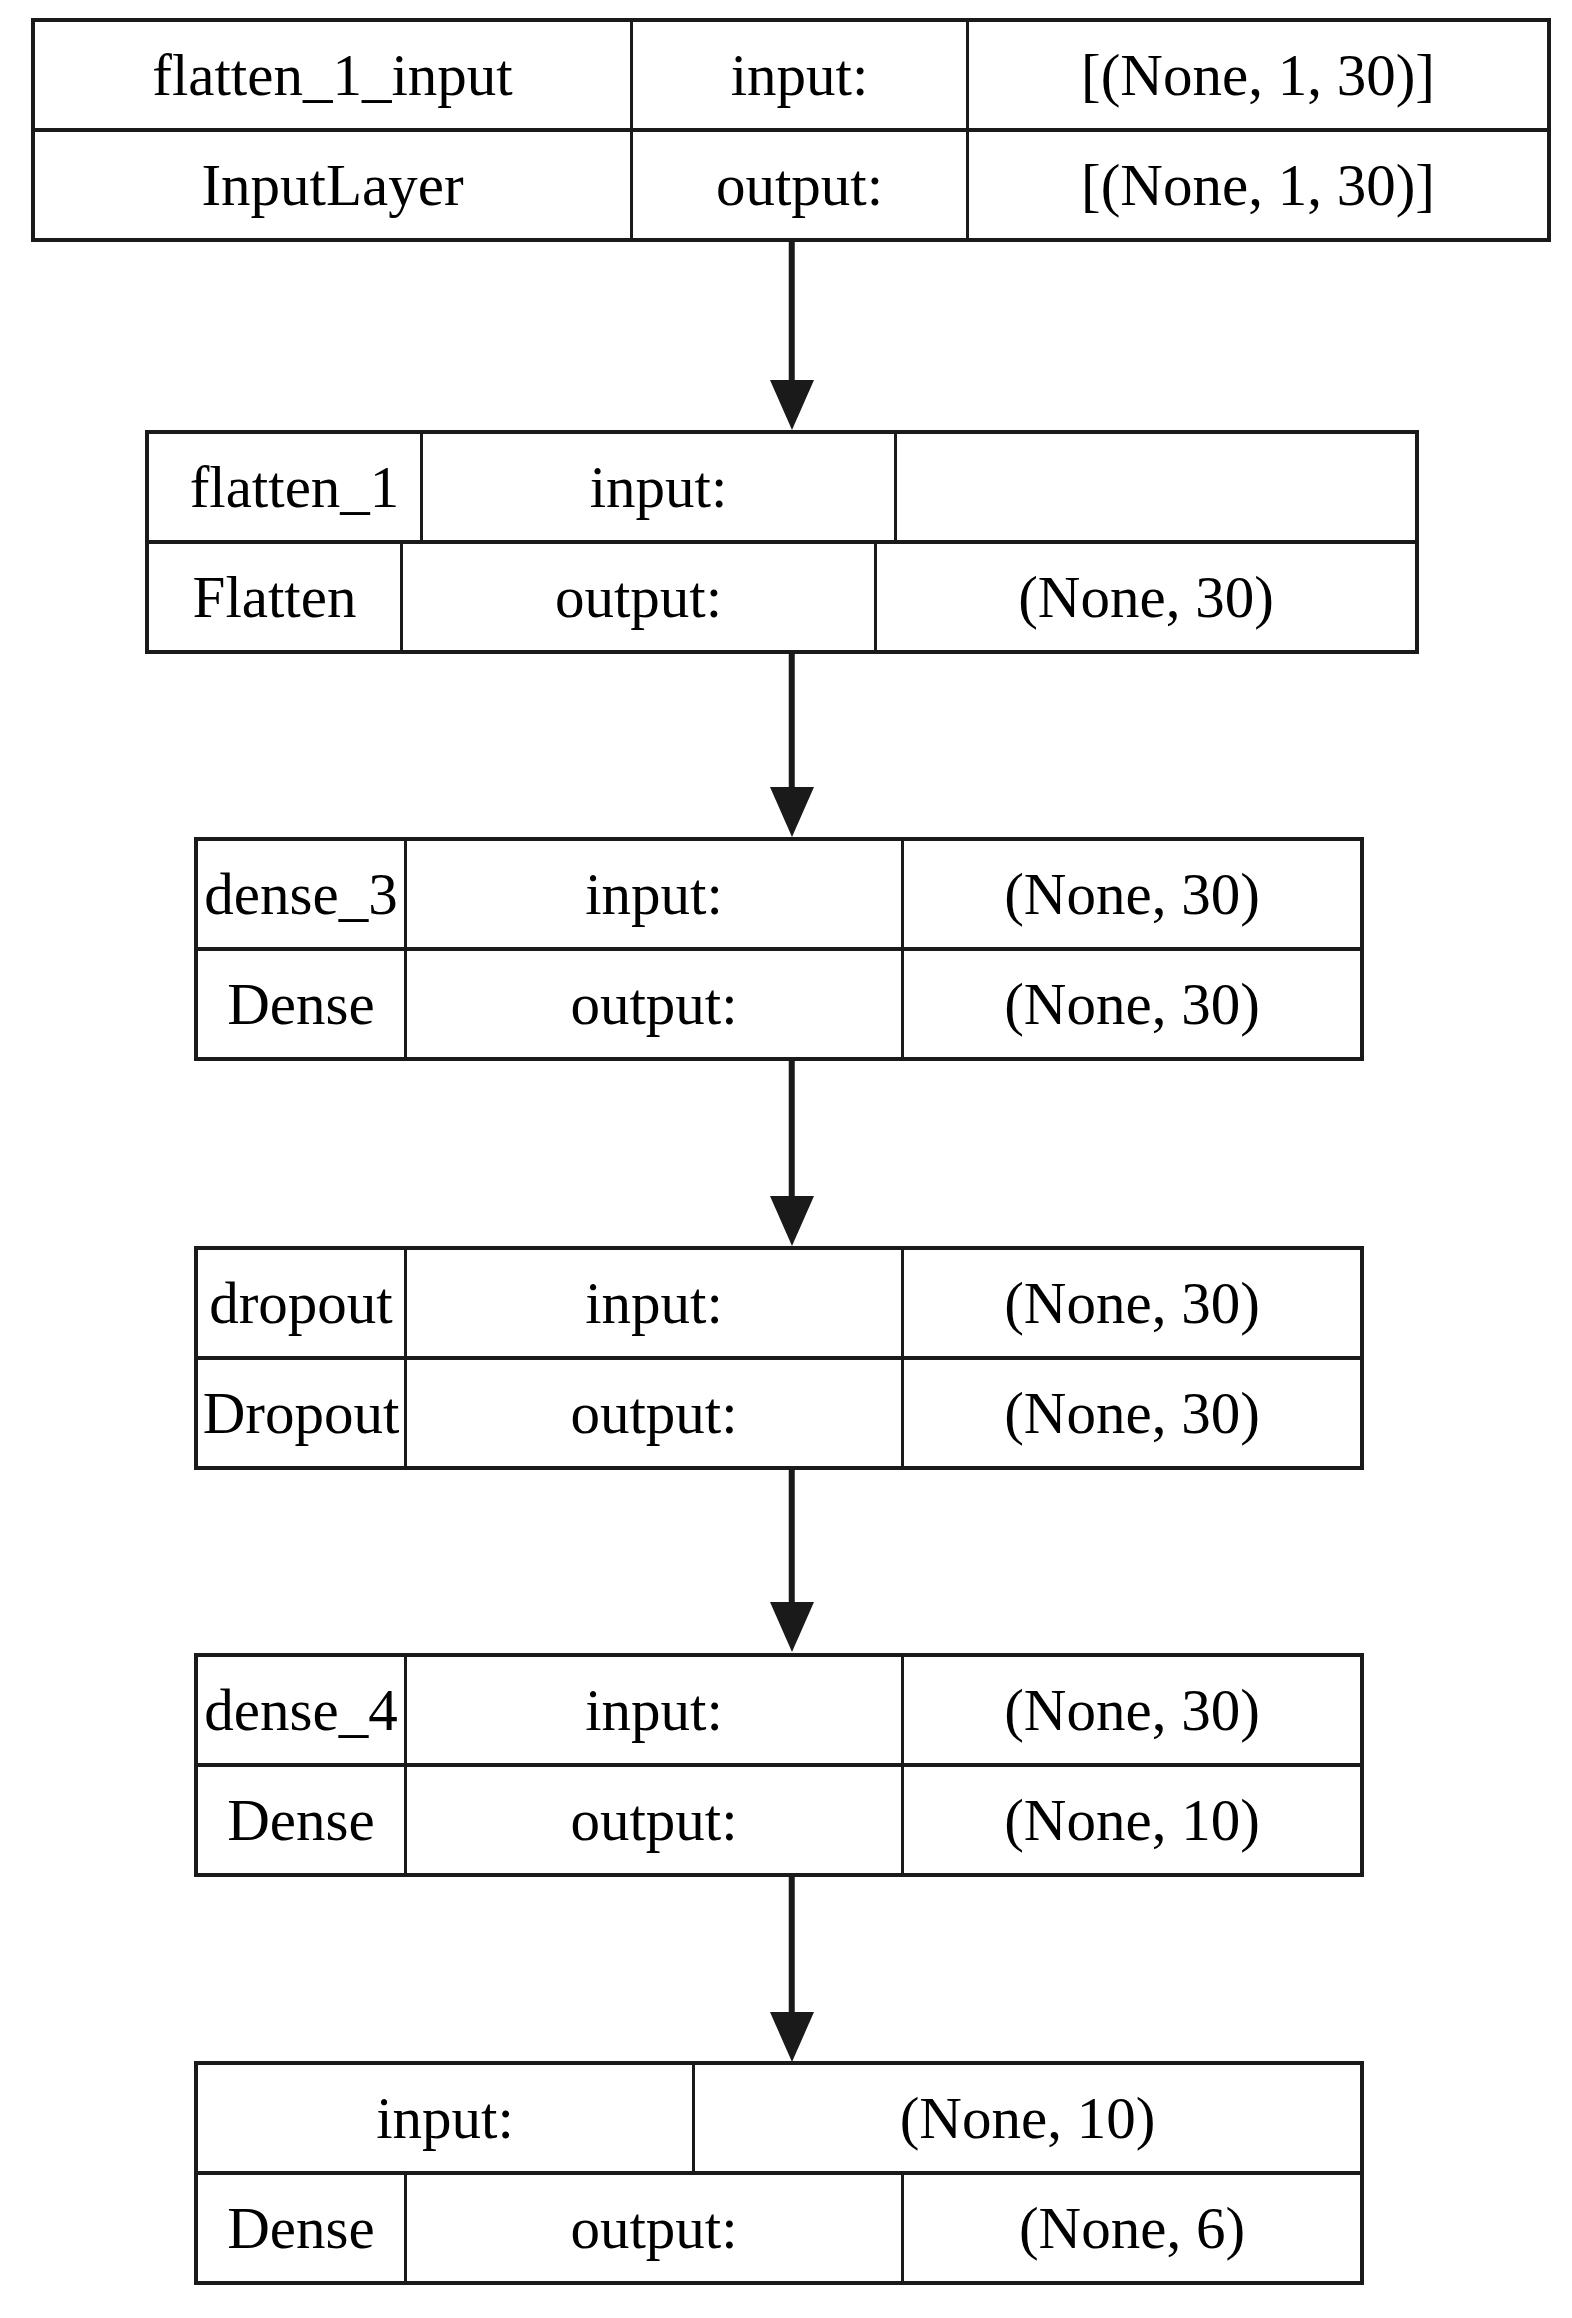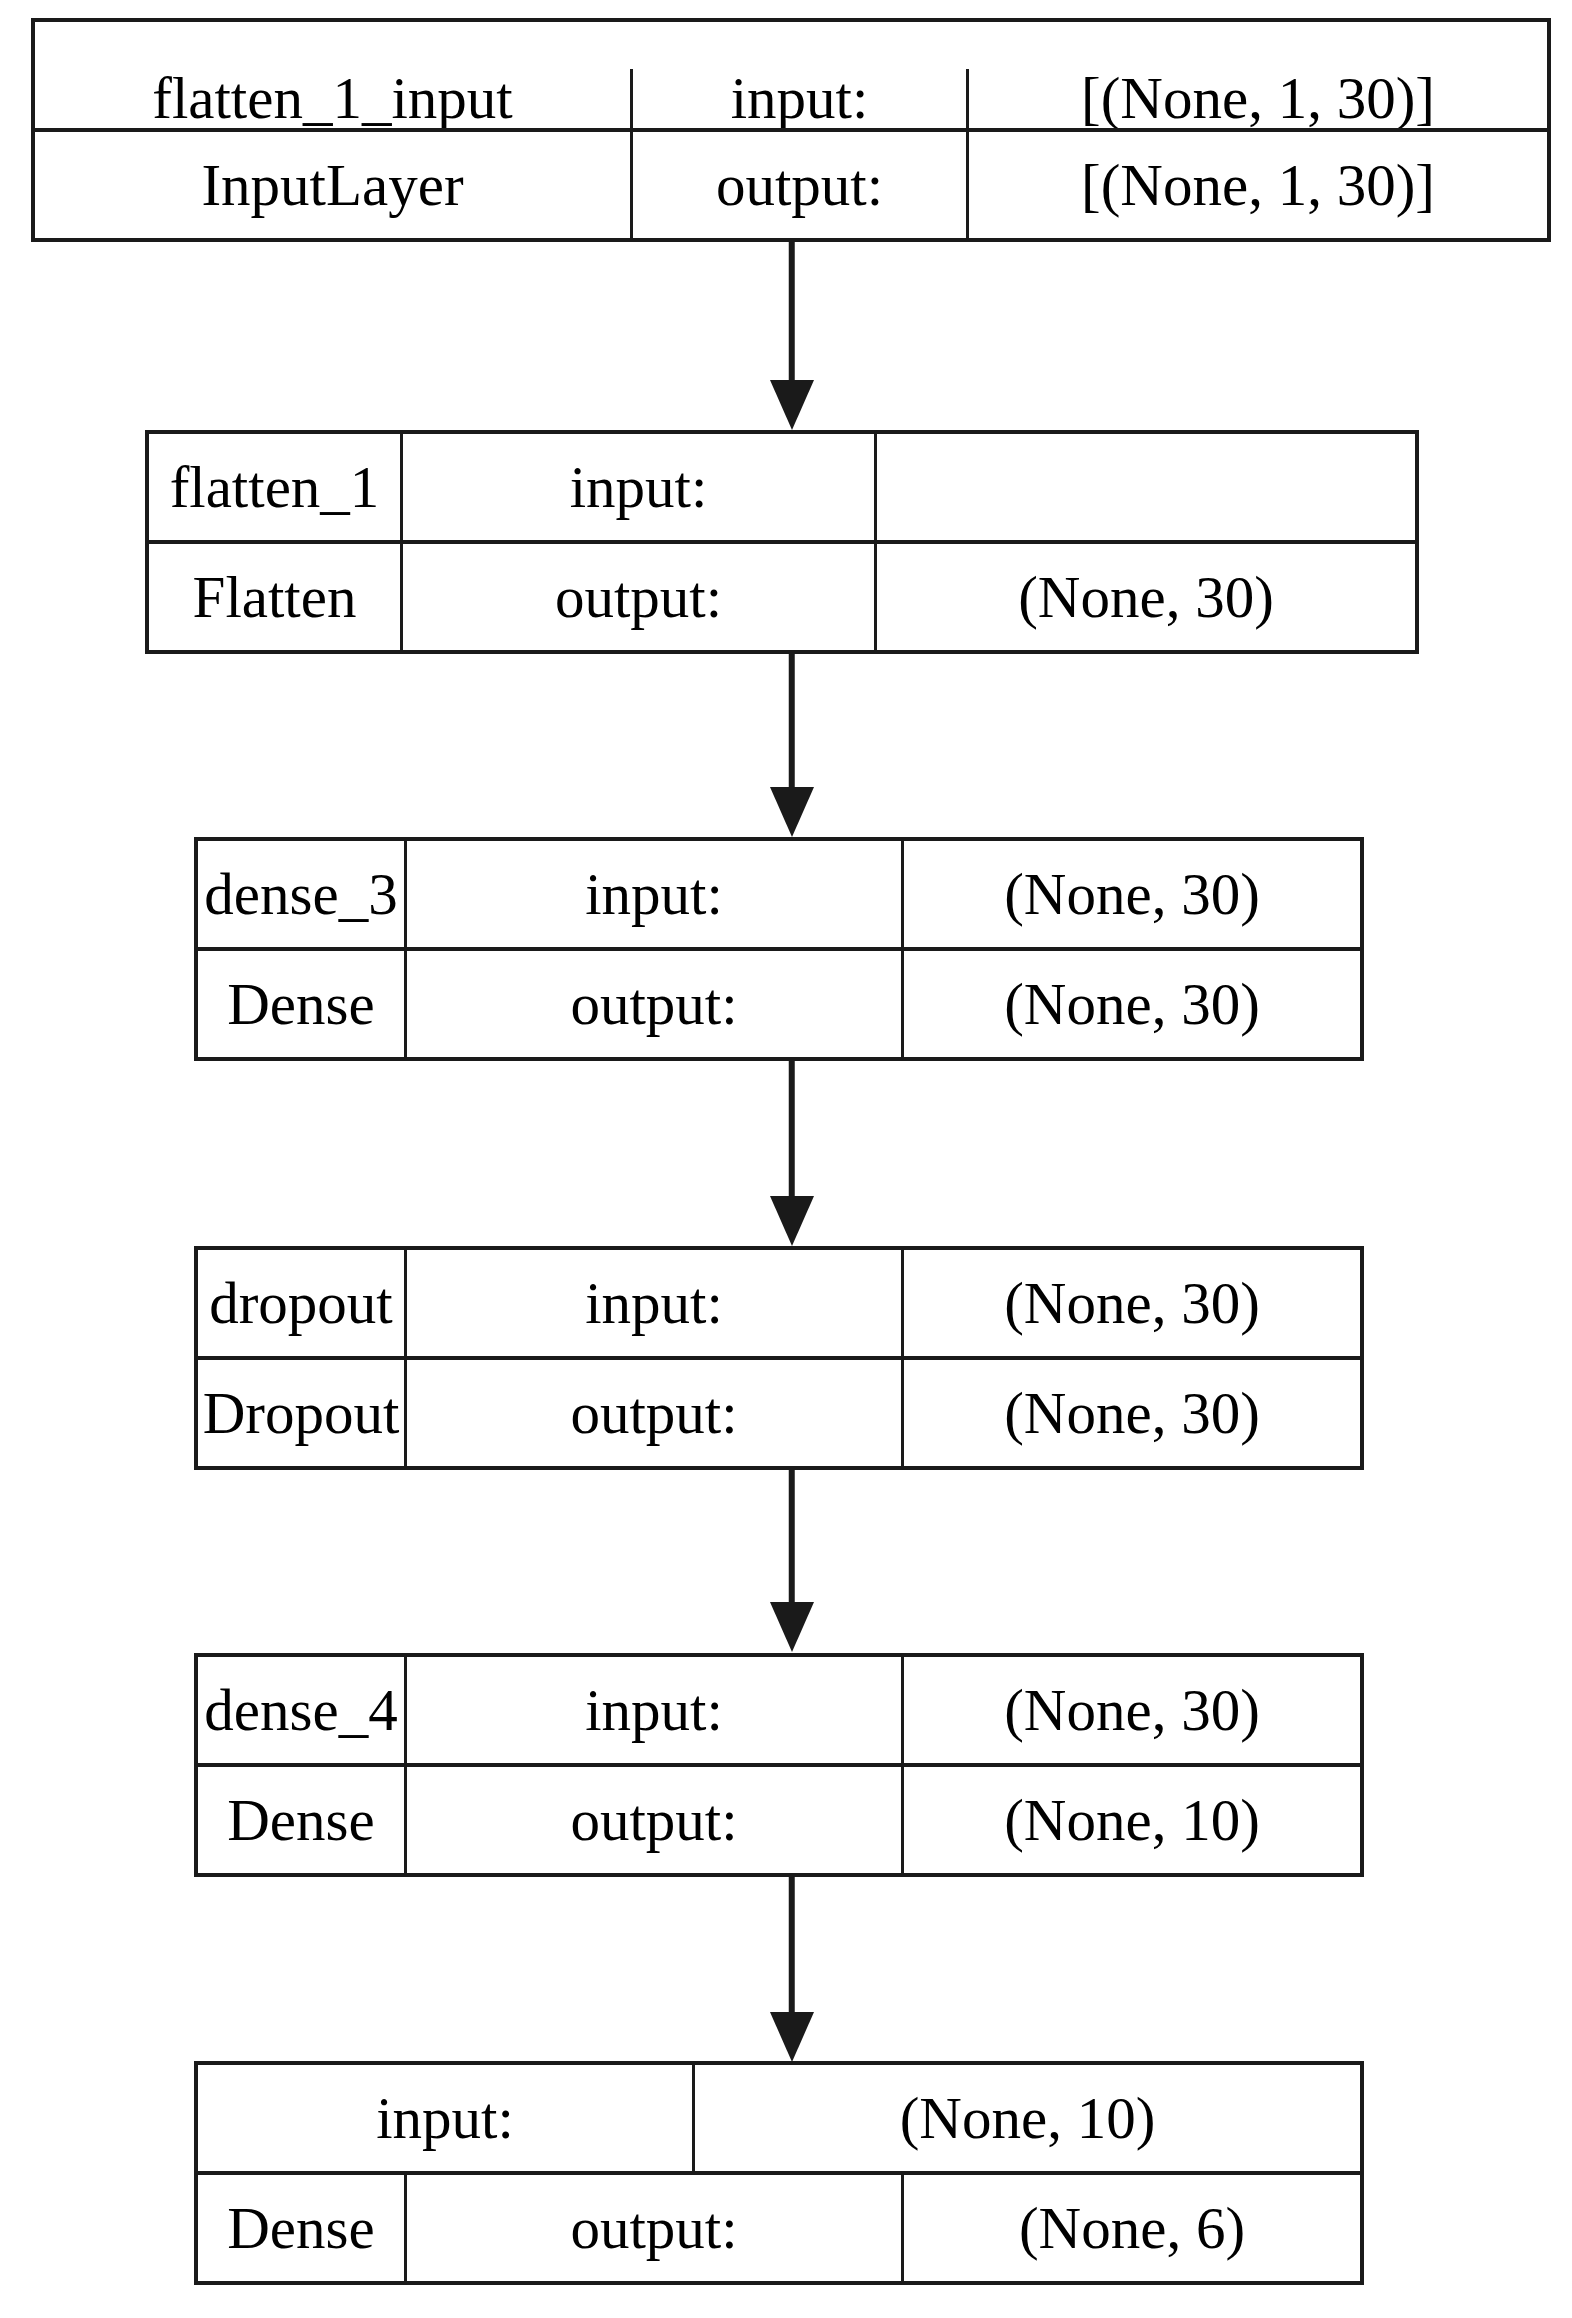--- a/index.html
+++ b/index.html
@@ -95,33 +95,33 @@
     </div>
     <div class="arrow" style="left: 759px; top: 1469px; width: 65px; height: 183px;">
       <div class="arrow-shaft" style="height: 134px; background: rgb(26, 26, 26);"></div>
       <div class="arrow-head" style="border-top-color: rgb(26, 26, 26);"></div>
     </div>
     <div class="arrow" style="left: 759px; top: 1877px; width: 65px; height: 185px;">
       <div class="arrow-shaft" style="height: 136px; background: rgb(26, 26, 26);"></div>
       <div class="arrow-head" style="border-top-color: rgb(26, 26, 26);"></div>
     </div>
     <div class="node" style="left: 31px; top: 18px; width: 1520px; height: 224px; border-color: rgb(26, 26, 26);">
-      <div class="node-row row-top" style="border-bottom-color: rgb(26, 26, 26); align-items: flex-end;">
+      <div class="node-row row-top" style="border-bottom-color: rgb(26, 26, 26);">
         <div class="cell cell-name" style="width: 598px; flex: 0 0 598px; border-right-color: rgb(26, 26, 26); color: rgb(0, 0, 0);">flatten_1_input</div>
         <div class="cell cell-label" style="width: 336px; flex: 0 0 336px; border-right-color: rgb(26, 26, 26); color: rgb(0, 0, 0);">input:</div>
         <div class="cell cell-shape" style="flex: 1 1 auto; color: rgb(0, 0, 0);">[(None, 1, 30)]</div>
       </div>
       <div class="node-row row-bottom">
         <div class="cell cell-name" style="width: 598px; flex: 0 0 598px; border-right-color: rgb(26, 26, 26); color: rgb(0, 0, 0);">InputLayer</div>
         <div class="cell cell-label" style="width: 336px; flex: 0 0 336px; border-right-color: rgb(26, 26, 26); color: rgb(0, 0, 0);">output:</div>
         <div class="cell cell-shape" style="flex: 1 1 auto; color: rgb(0, 0, 0);">[(None, 1, 30)]</div>
       </div>
     </div>
     <div class="node" style="left: 145px; top: 430px; width: 1274px; height: 224px; border-color: rgb(26, 26, 26);">
-      <div class="node-row row-top" style="border-bottom-color: rgb(26, 26, 26);">
+      <div class="node-row row-top" style="border-bottom-color: rgb(26, 26, 26); padding-left: 20px;">
         <div class="cell cell-name" style="width: 254px; flex: 0 0 254px; border-right-color: rgb(26, 26, 26); color: rgb(0, 0, 0);">flatten_1</div>
         <div class="cell cell-label" style="width: 474px; flex: 0 0 474px; border-right-color: rgb(26, 26, 26); color: rgb(0, 0, 0);">input:</div>
       </div>
       <div class="node-row row-bottom">
         <div class="cell cell-name" style="width: 254px; flex: 0 0 254px; border-right-color: rgb(26, 26, 26); color: rgb(0, 0, 0);">Flatten</div>
         <div class="cell cell-label" style="width: 474px; flex: 0 0 474px; border-right-color: rgb(26, 26, 26); color: rgb(0, 0, 0);">output:</div>
         <div class="cell cell-shape" style="flex: 1 1 auto; color: rgb(0, 0, 0);">(None, 30)</div>
       </div>
     </div>
     <div class="node" style="left: 194px; top: 837px; width: 1170px; height: 224px; border-color: rgb(26, 26, 26);">

